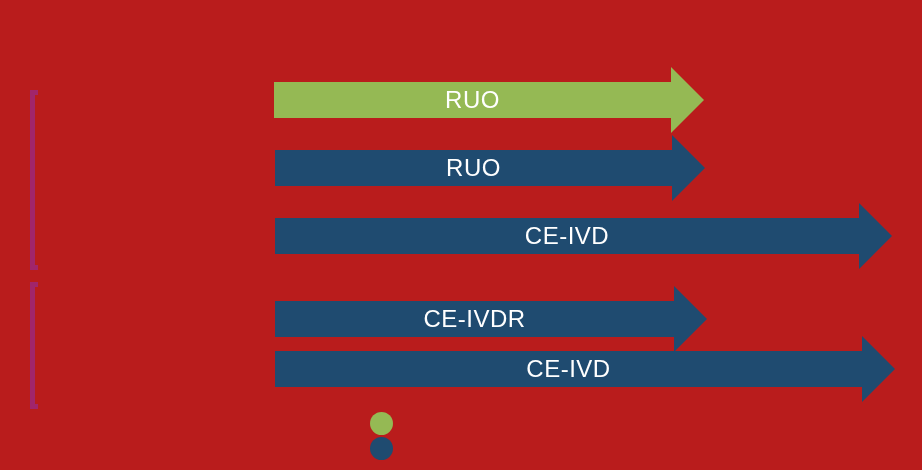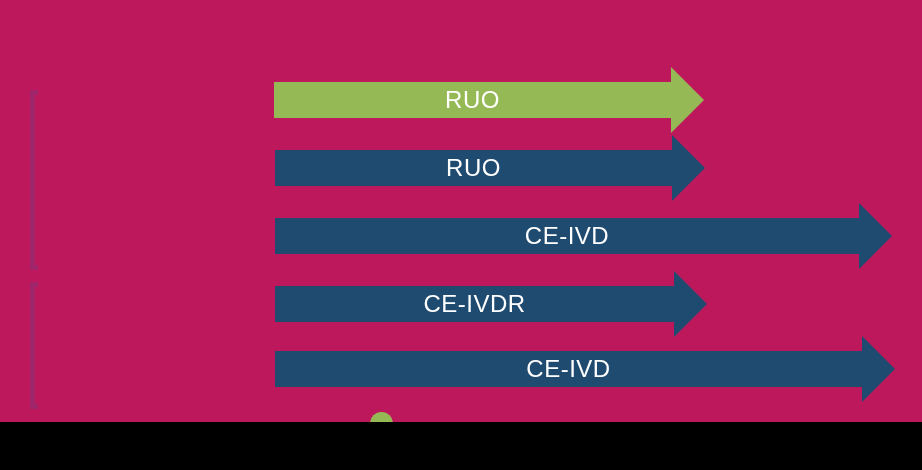--- a/index.html
+++ b/index.html
@@ -3,22 +3,22 @@
 <meta charset="utf-8">
 <style>
   html, body {
     margin: 0;
     padding: 0;
     background: #000000;
   }
   .canvas {
     position: relative;
     width: 922px;
-    height: 422px;
-    background: #be185d;
+    height: 470px;
+    background: #b91c1c;
     overflow: hidden;
     font-family: "Liberation Sans", sans-serif;
   }
 
   
   .arrow {
     position: absolute;
     height: 66px;
   }
   .arrow-shape {
@@ -43,21 +43,21 @@
     line-height: 36px;
     text-align: center;
     color: #FFFFFF;
     font-size: 24px;
     letter-spacing: 0.5px;
     white-space: nowrap;
   }
   .a1 { left: 274px; top:  67px; width: 430px; }
   .a2 { left: 275px; top: 135px; width: 430px; }
   .a3 { left: 275px; top: 203px; width: 617px; }
-  .a4 { left: 275px; top: 271px; width: 432px; }
+  .a4 { left: 275px; top: 286px; width: 432px; }
   .a5 { left: 275px; top: 336px; width: 620px; }
 
   
   .bracket {
     position: absolute;
     left: 30px;
     width: 8px;
     box-sizing: border-box;
     border-style: solid;
     border-width: 5px;

